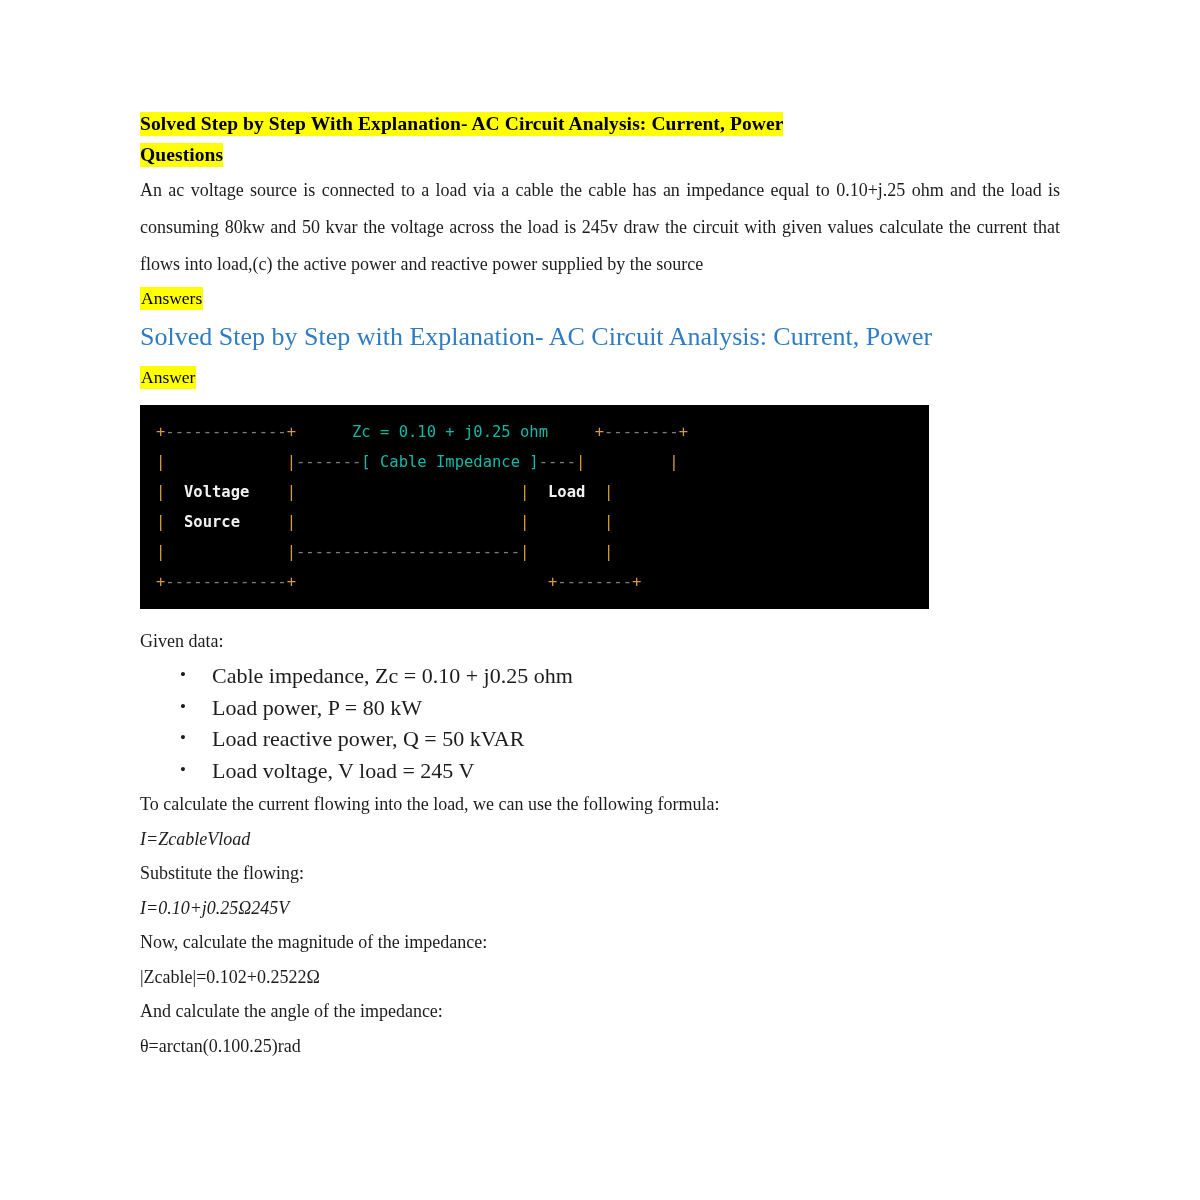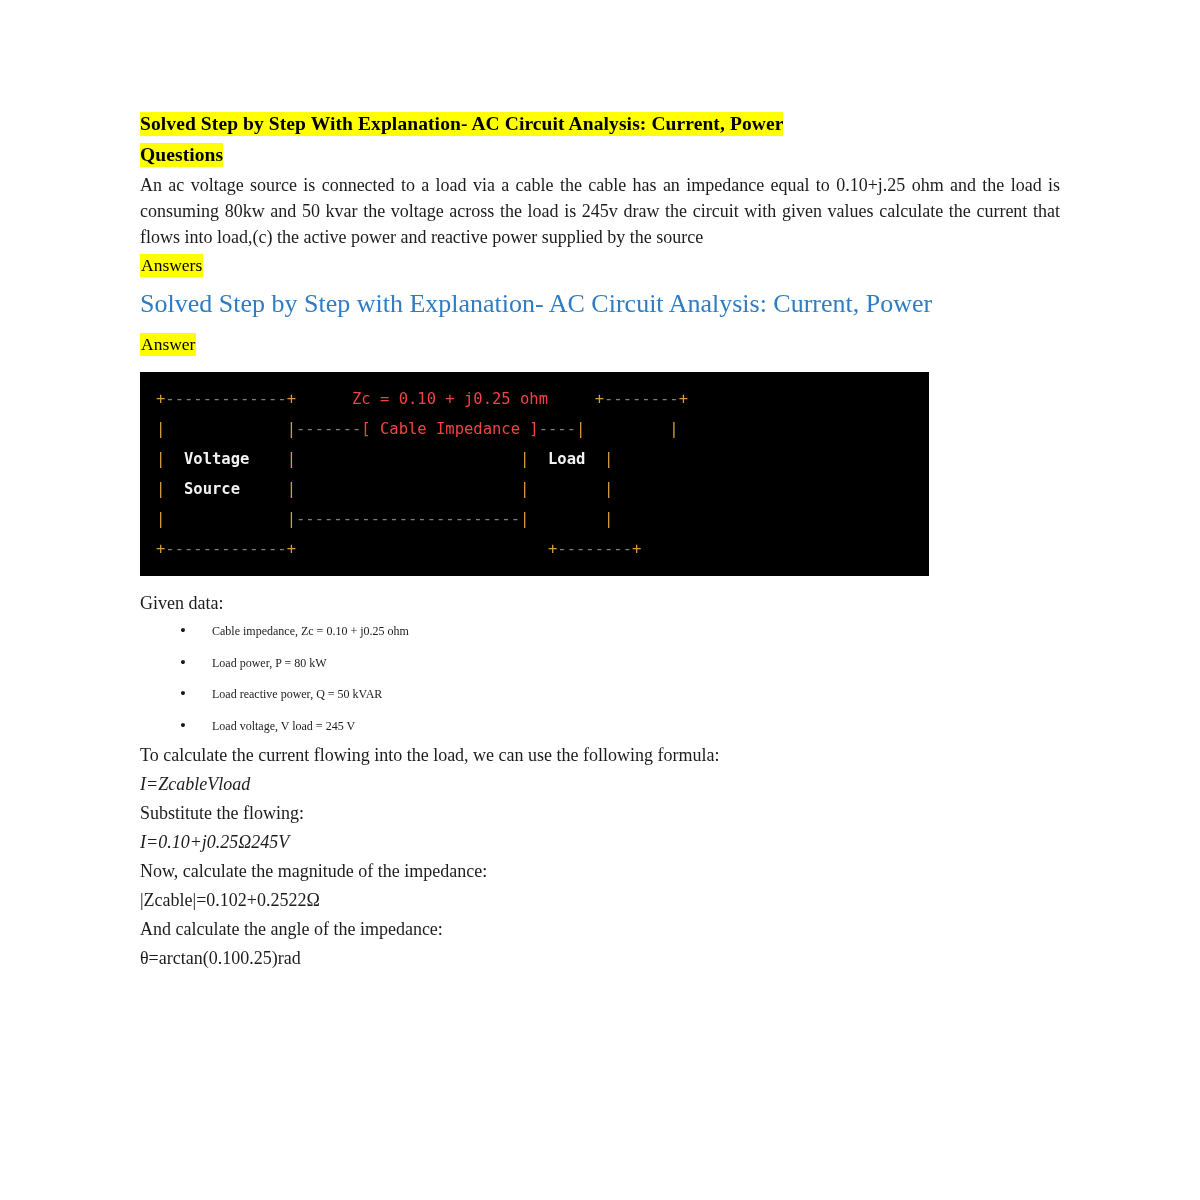--- a/index.html
+++ b/index.html
@@ -60,21 +60,21 @@
     color: #2e7cc3;
     font-weight: normal;
     margin: 2px 0 4px 0;
     text-align: justify;
     text-align-last: left;
   }
 
   
   p.body {
     font-size: 18px;
-    line-height: 26px;
+    line-height: 37px;
     margin: 0;
     color: #1c1c1c;
     text-align: justify;
     text-align-last: left;
   }
   p.body.tight {
     text-align: left;
   }
   .eq {
     font-size: 18px;
@@ -96,30 +96,30 @@
     font-size: 15.5px;
     line-height: 30px;
     white-space: pre;
     color: #9a9a9a;
     overflow: hidden;
     letter-spacing: 0px;
   }
   .codeblock .j { color: #d79a3c; }     
   .codeblock .d { color: #7d7d7d; }     
   .codeblock .t { color: #f2f2f2; font-weight: bold; }  
-  .codeblock .g { color: #ef4444; }     
+  .codeblock .g { color: #14b8a6; }     
 
   
   ul.given {
     margin: 0 0 0 0;
     padding: 0 0 0 40px;
     list-style: none;
   }
   ul.given li {
-    font-size: 12px;
+    font-size: 22px;
     line-height: 31.5px;
     color: #1c1c1c;
     position: relative;
     padding-left: 32px;
   }
   ul.given li::before {
     content: "\2022";
     position: absolute;
     left: 0;
     top: -1px;

